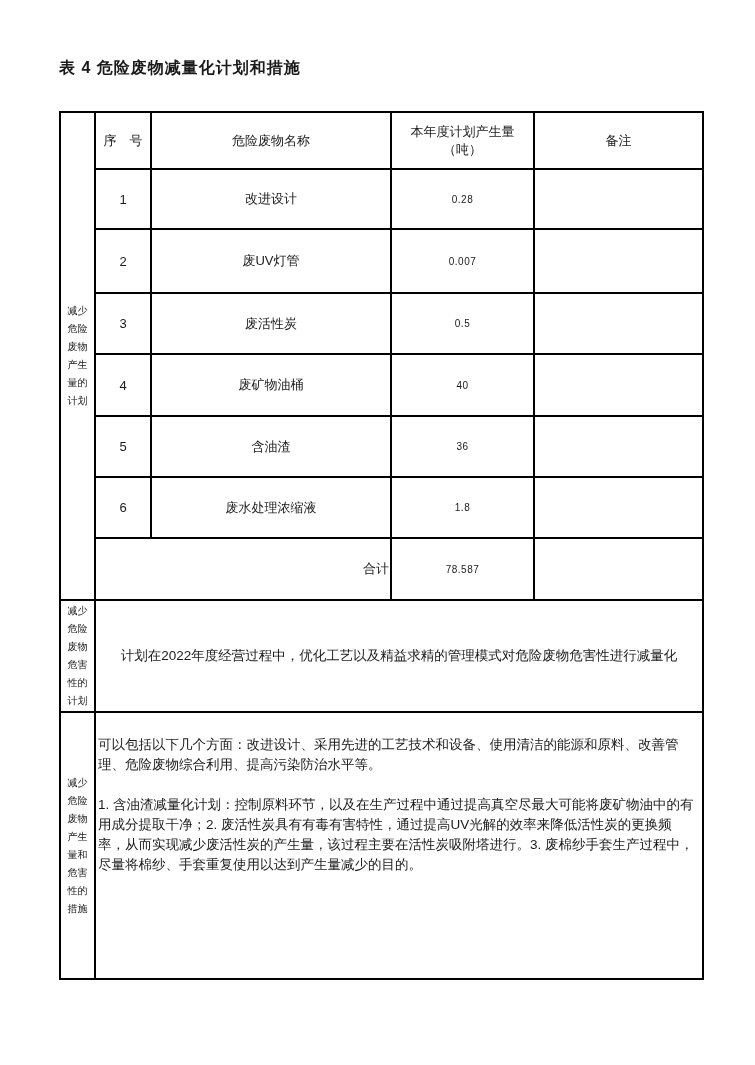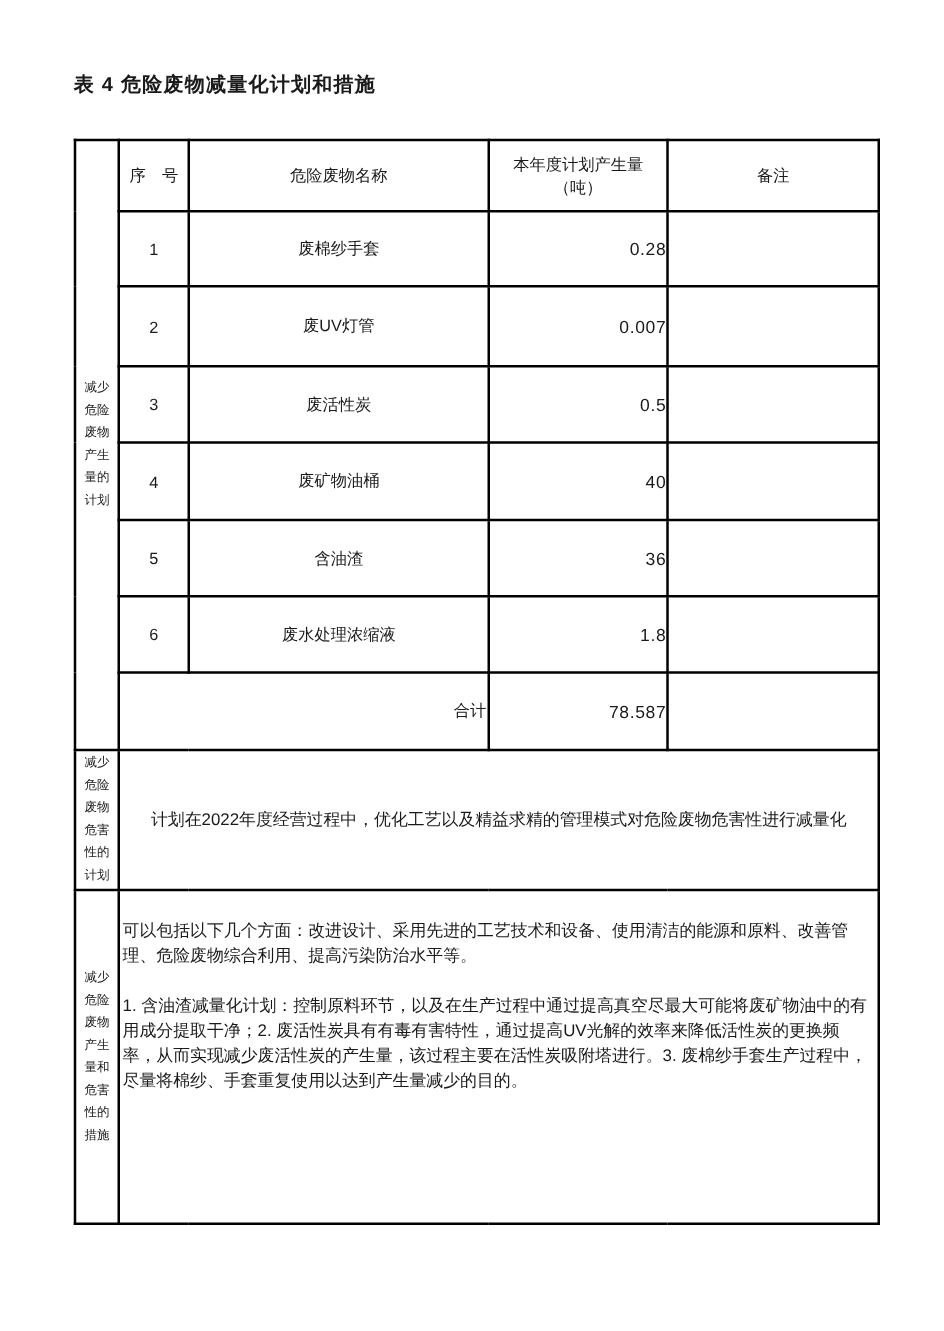--- a/index.html
+++ b/index.html
@@ -21,21 +21,21 @@
     font-size:13px;text-align:center;vertical-align:middle;
     padding:0;overflow:hidden;
   }
   .vlabel{
     white-space:pre-line;line-height:18px;font-size:10px;
     text-align:center;vertical-align:middle;padding:0;
   }
   .hdr{font-size:13px;line-height:18px;white-space:pre-line;}
   .idx{font-size:13px;}
   .name{font-size:13px;}
-  .amt{font-size:14px;letter-spacing:0.5px;text-align:right;}
+  .amt{font-size:10px;letter-spacing:0.5px;}
   .total-label{
     text-align:right;vertical-align:middle;padding-right:1px;font-size:13px;
   }
   .sec2-content{
     text-align:center;vertical-align:middle;padding:0 6px 0 6px;
     font-size:13.5px;line-height:20px;
   }
   .sec3-content{
     text-align:left;vertical-align:top;padding:22px 8px 0 2px;
     font-size:13.5px;line-height:20px;white-space:pre-line;
@@ -72,21 +72,21 @@
 计划</td>
     <td class="hdr">序　号</td>
     <td class="hdr">危险废物名称</td>
     <td class="hdr">本年度计划产生量
 （吨）</td>
     <td class="hdr">备注</td>
   </tr>
 
   <tr class="r1">
     <td class="idx">1</td>
-    <td class="name">废棉纱手套</td>
+    <td class="name">改进设计</td>
     <td class="amt">0.28</td>
     <td></td>
   </tr>
 
   <tr class="r2">
     <td class="idx">2</td>
     <td class="name">废UV灯管</td>
     <td class="amt">0.007</td>
     <td></td>
   </tr>

